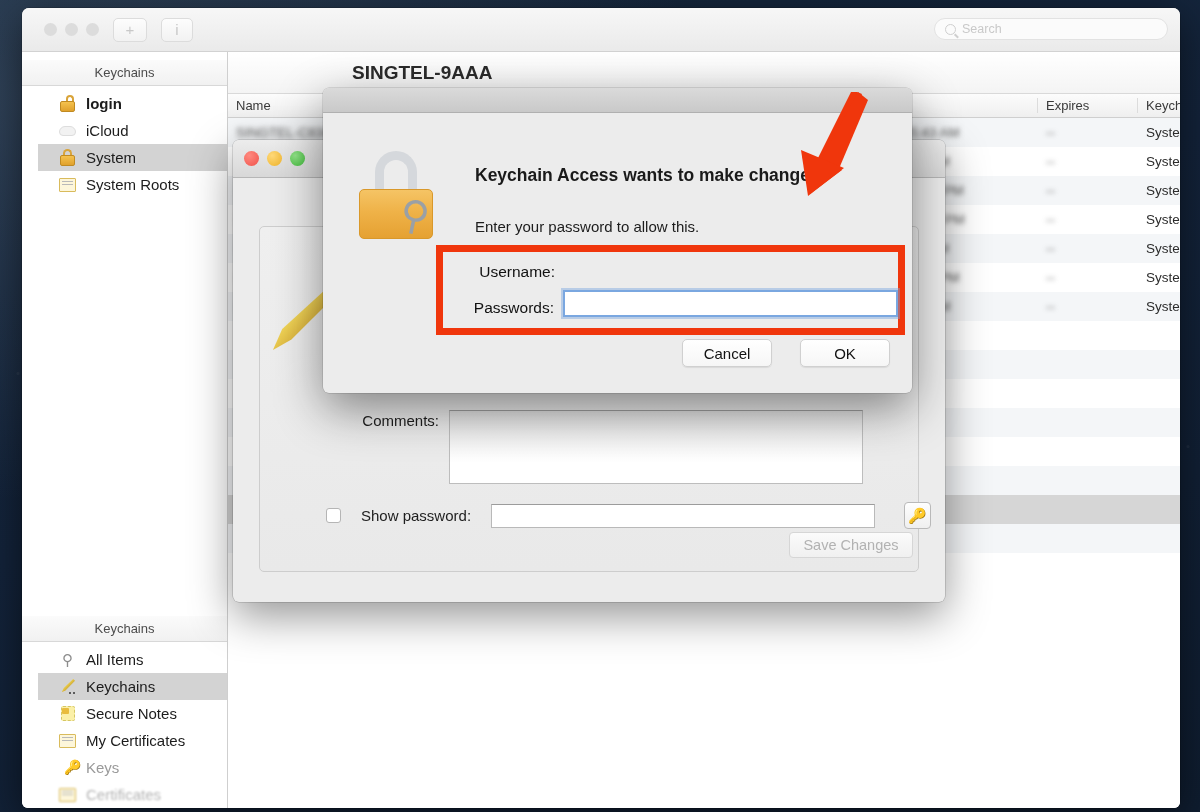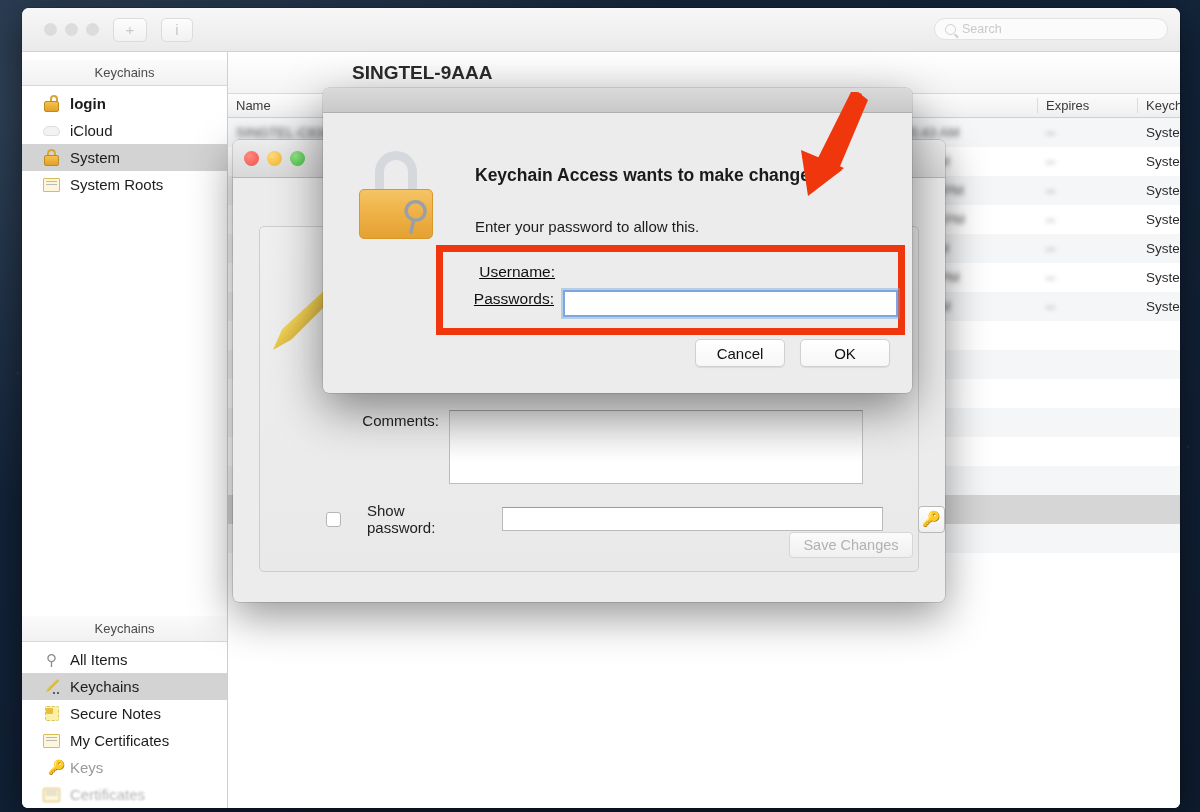--- a/index.html
+++ b/index.html
@@ -83,21 +83,21 @@
     border-right: 1px solid #cfcfcf;
     display: flex; flex-direction: column;
   }
   .sb-header {
     height: 26px; display: flex; align-items: center; justify-content: center;
     font-size: 13px; color: #4c4c4c;
     background: linear-gradient(to bottom, #fbfbfb, #f1f1f1);
     border-bottom: 1px solid #d8d8d8;
     margin-top: 8px;
   }
-  .sb-list { padding: 4px 0 0 0; }
+  .sb-list { padding: 4px 0 0 16px; }
   .sb-item {
     height: 27px; display: flex; align-items: center; gap: 9px;
     padding-left: 20px; font-size: 15px; color: #1c1c1c;
   }
   .sb-item.selected { background: #d3d3d3; }
   .sb-item.bold { font-weight: bold; }
   .sb-item.faded { color: #b4b4b4; filter: blur(1.1px); }
   .sb-item.faded2 { color: #9a9a9a; }
   .sb-spacer { flex: 1; }
   .ic { width: 19px; height: 19px; flex: none; position: relative; }
@@ -227,21 +227,21 @@
   .field-row { display: flex; align-items: flex-start; margin-bottom: 12px; }
   .field-label {
     width: 216px; text-align: right; padding-right: 10px;
     font-size: 15px; color: #1e1e1e; line-height: 22px;
   }
   .comments-area {
     width: 414px; height: 74px;
     border: 1px solid #bdbdbd; border-top-color: #9f9f9f;
     background: linear-gradient(to bottom, #e3e3e3, #ffffff 70%);
   }
-  .showpw-row { display: flex; align-items: center; gap: 26px; padding-left: 93px; }
+  .showpw-row { display: flex; align-items: center; gap: 20px; padding-left: 93px; }
   .checkbox {
     width: 15px; height: 15px; border: 1px solid #b5b5b5;
     border-radius: 3px; background: #fff; flex: none;
   }
   .showpw-label { font-size: 15px; color: #1e1e1e; }
   .pw-input {
     width: 384px; height: 24px; background: #fff;
     border: 1px solid #b9b9b9; border-top-color: #9c9c9c;
   }
   .keybtn {
@@ -300,39 +300,39 @@
     font-size: 17.5px; font-weight: bold; color: #1a1a1a;
   }
   .dlg-sub {
     position: absolute; left: 152px; top: 105px;
     font-size: 15px; color: #1c1c1c;
   }
   .redbox {
     position: absolute; left: 113px; top: 132px; width: 469px; height: 90px;
     border: 7px solid #f0360c;
   }
-  .cred-row { display: flex; align-items: flex-start; text-decoration: underline; }
+  .cred-row { display: flex; align-items: flex-end; }
   .cred-label {
     width: 121px; text-align: right; padding-right: 9px;
     font-size: 15.5px; color: #111;
   }
   .cred-input {
     width: 338px; height: 25px;
     background: #ffffff; border: 1px solid #b2b2b2; border-top-color: #979797;
     display: flex; align-items: center; padding-left: 7px;
     font-size: 15px; color: #111;
   }
   .cred-input.focused {
     border: 2px solid #7aa7e0;
     box-shadow: 0 0 0 2px rgba(122,167,224,.45);
     height: 27px;
   }
   .dlg-buttons {
     position: absolute; right: 22px; bottom: 26px;
-    display: flex; gap: 15px; margin-left: 38px;
+    display: flex; gap: 28px; margin-left: 38px;
   }
   .dlg-btn {
     height: 28px; min-width: 90px; padding: 0 16px;
     border: 1px solid #d0d0d0; border-radius: 5px;
     background: linear-gradient(to bottom, #ffffff, #f6f6f6);
     display: flex; align-items: center; justify-content: center;
     font-size: 15px; color: #111;
     box-shadow: 0 1px 1px rgba(0,0,0,.08);
   }
 

